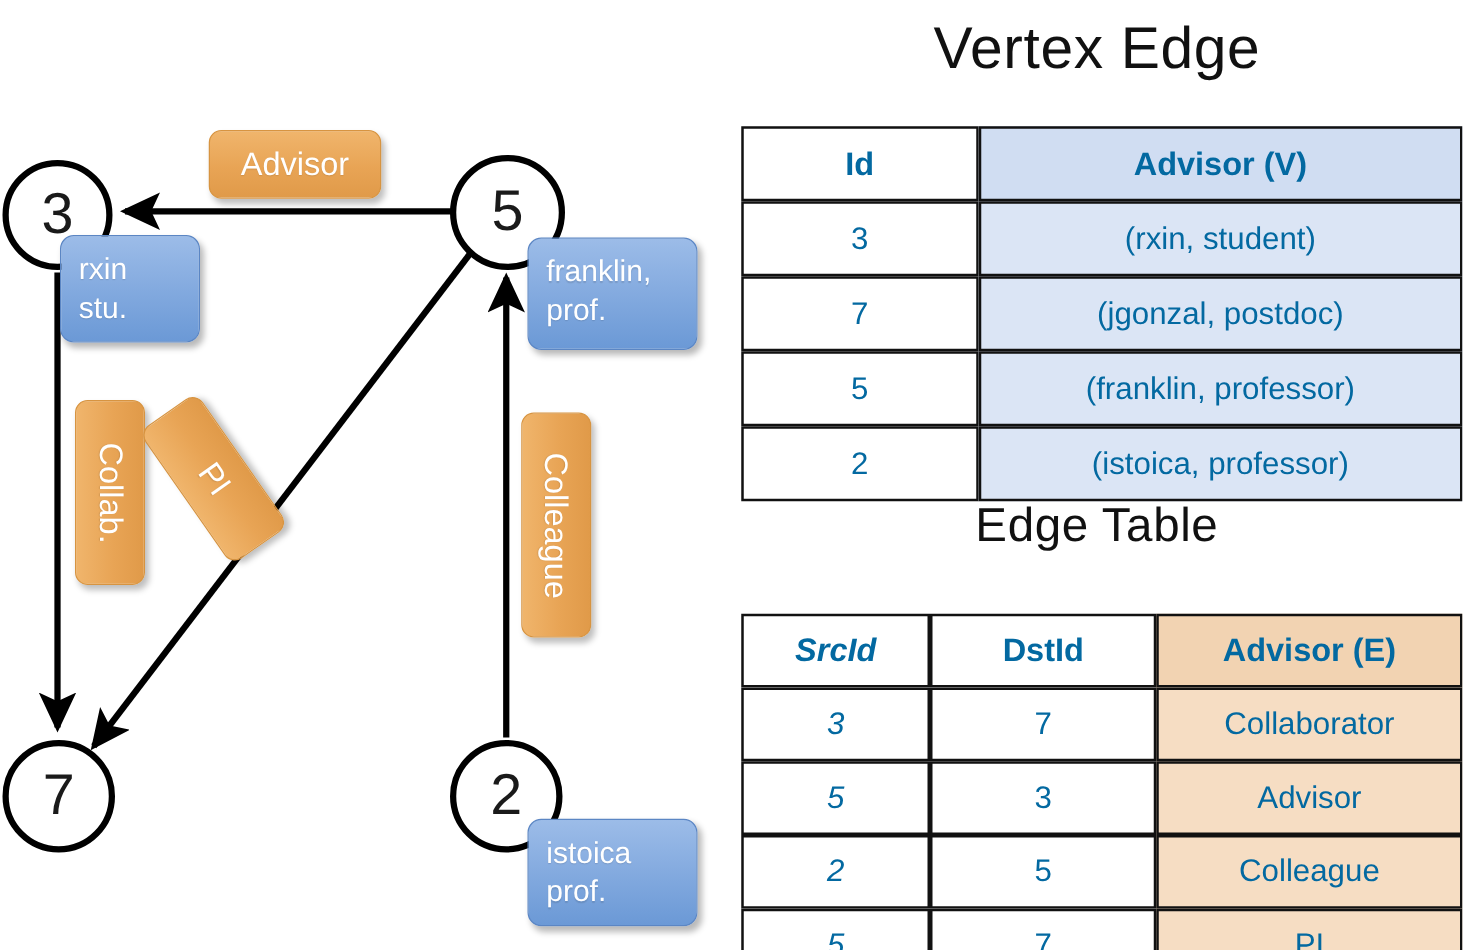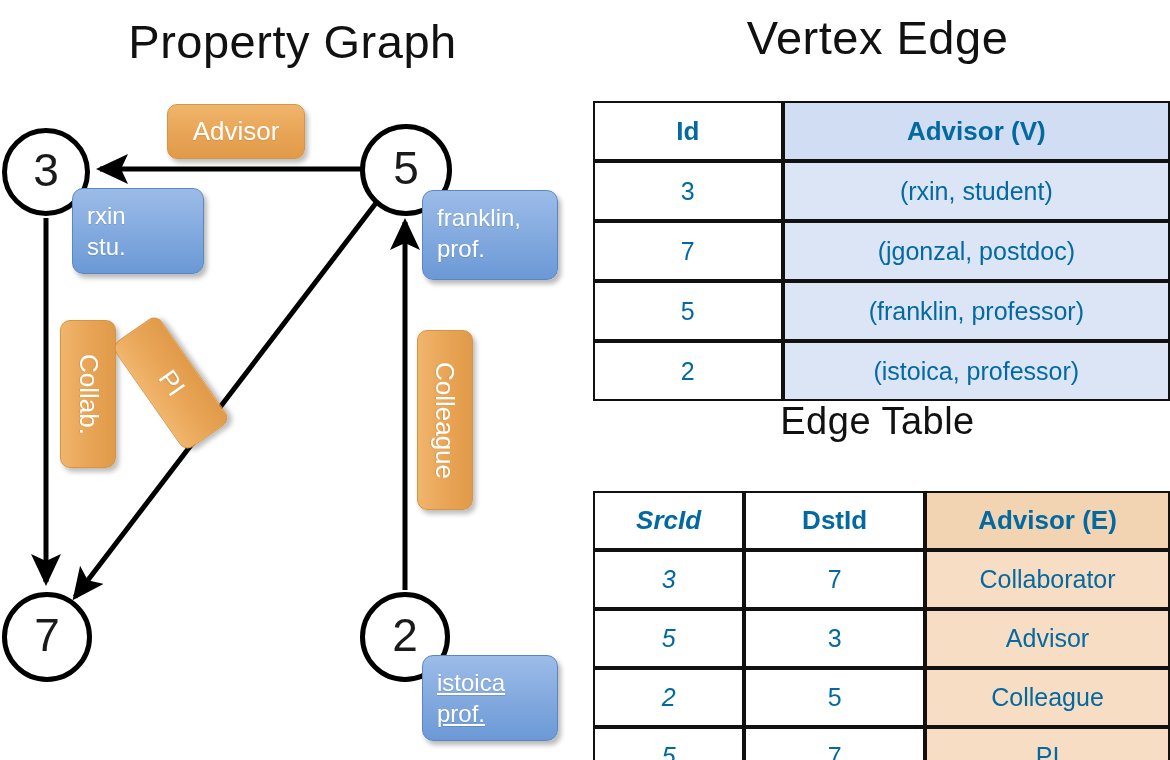--- a/index.html
+++ b/index.html
@@ -70,24 +70,24 @@
     border-radius: 11px;
     background: linear-gradient(to bottom, #9cbce8 0%, #86ace0 45%, #6b99d6 100%);
     color: #ffffff;
     font-size: 24px;
     line-height: 1.28;
     padding: 12px 0 0 14px;
     z-index: 5;
     box-shadow: 3px 4px 5px rgba(0,0,0,0.28);
     text-shadow: 0 1px 1px rgba(0,0,0,0.12);
   }
-  #vbox-rxin     { left: 72px;  top: 188px; width: 132px; height: 86px; }
+  #vbox-rxin     { left: 48px;  top: 188px; width: 112px; height: 86px; }
   #vbox-franklin { left: 422px; top: 190px; width: 136px; height: 90px; }
   #vbox-jgonzal  { left: 62px;  top: 655px; width: 136px; height: 86px; }
-  #vbox-istoica  { left: 422px; top: 655px; width: 136px; height: 86px; text-decoration: underline; }
+  #vbox-istoica  { left: 422px; top: 655px; width: 136px; height: 86px; }
   .vbox span { display: block; }
 
   
   .ebox {
     position: absolute;
     box-sizing: border-box;
     border: 1px solid #d79441;
     border-radius: 10px;
     background: linear-gradient(to right, #eeb268 0%, #eaa956 50%, #e49e46 100%);
     color: #ffffff;
@@ -151,21 +151,20 @@
   #edge-table td.srccol { width: 148px; height: 55px; font-style: italic; }
   #edge-table td.dstcol { width: 178px; height: 55px; }
   #edge-table td.ecol   { width: 242px; height: 55px; background: #f6ddc3; }
   #edge-table td.ecol.hdr { background: #f2d3b2; }
 </style>
 </head>
 <body>
 
 <div id="graph-panel">
 
-  <div class="title" id="graph-title">Property Graph</div>
 
   <svg id="graph-svg" viewBox="0 0 585 760" xmlns="http://www.w3.org/2000/svg">
     <defs>
       <marker id="arrowhead" markerWidth="7" markerHeight="7" refX="5.6" refY="3" orient="auto" markerUnits="strokeWidth">
         <path d="M0,0 L6.4,3 L0,6 L1.4,3 z" fill="#000000"></path>
       </marker>
     </defs>
 
     <line x1="362" y1="169" x2="100" y2="169" stroke="#000000" stroke-width="5" marker-end="url(#arrowhead)"></line>
 

